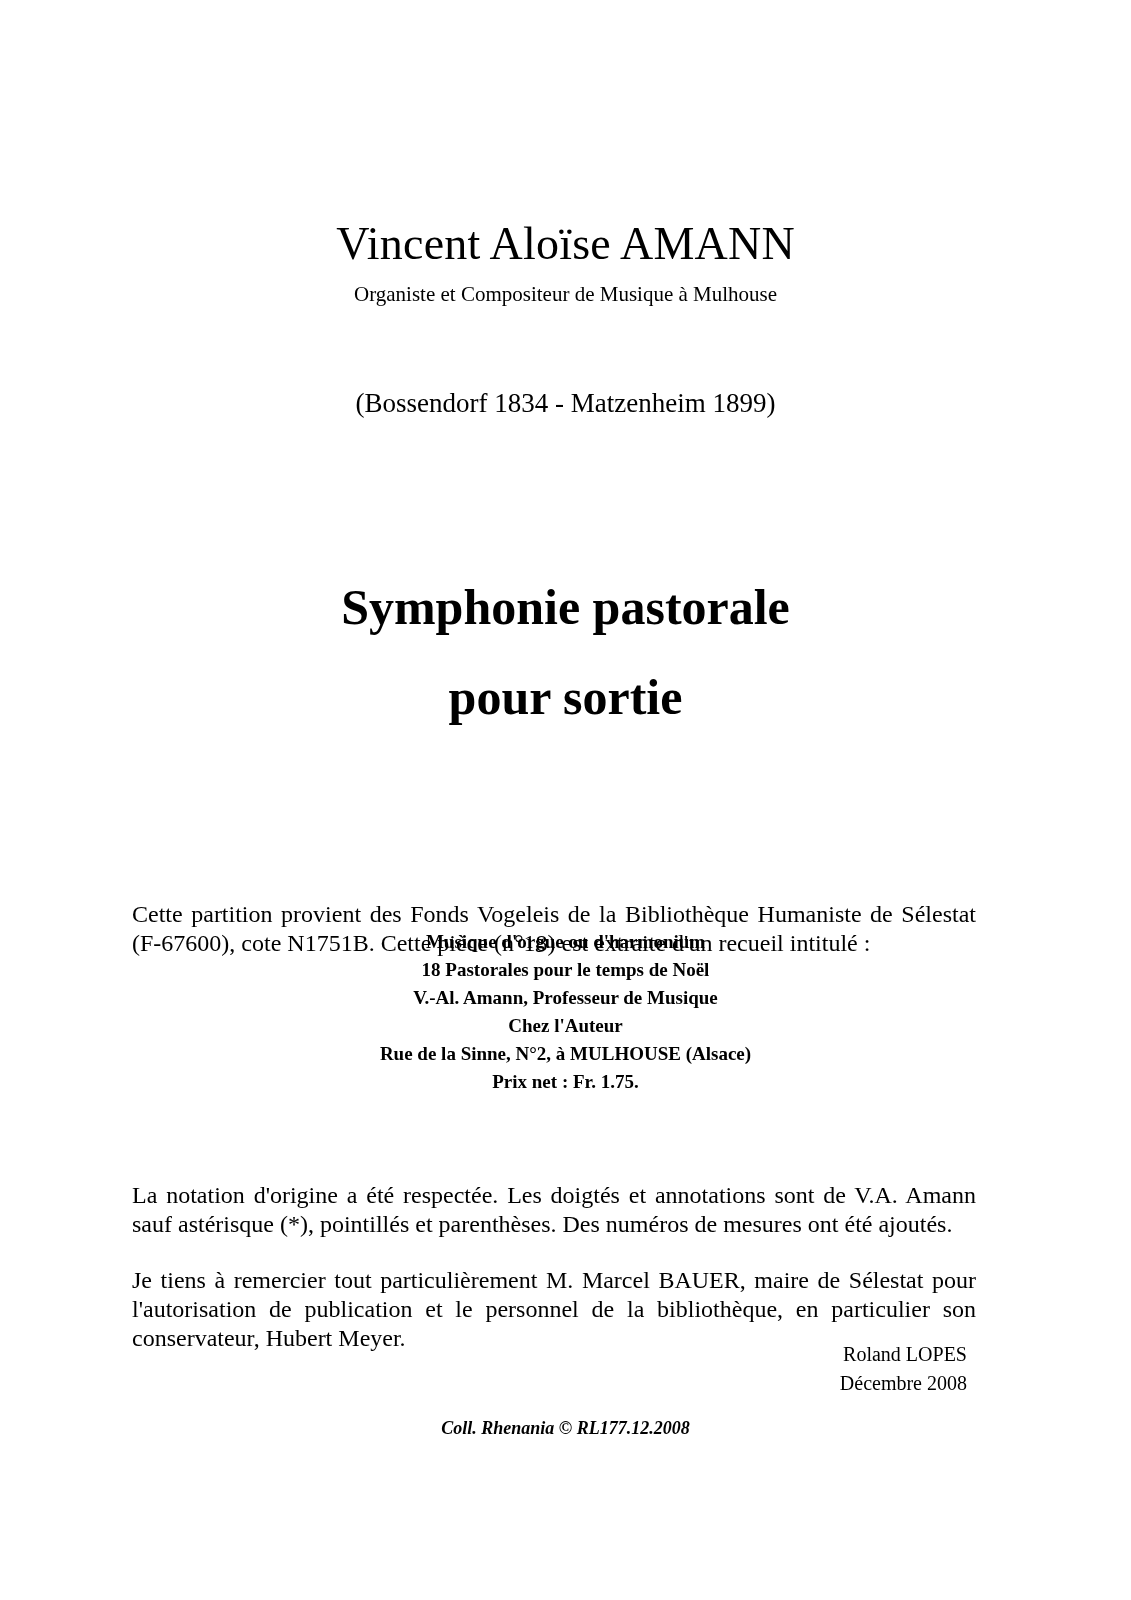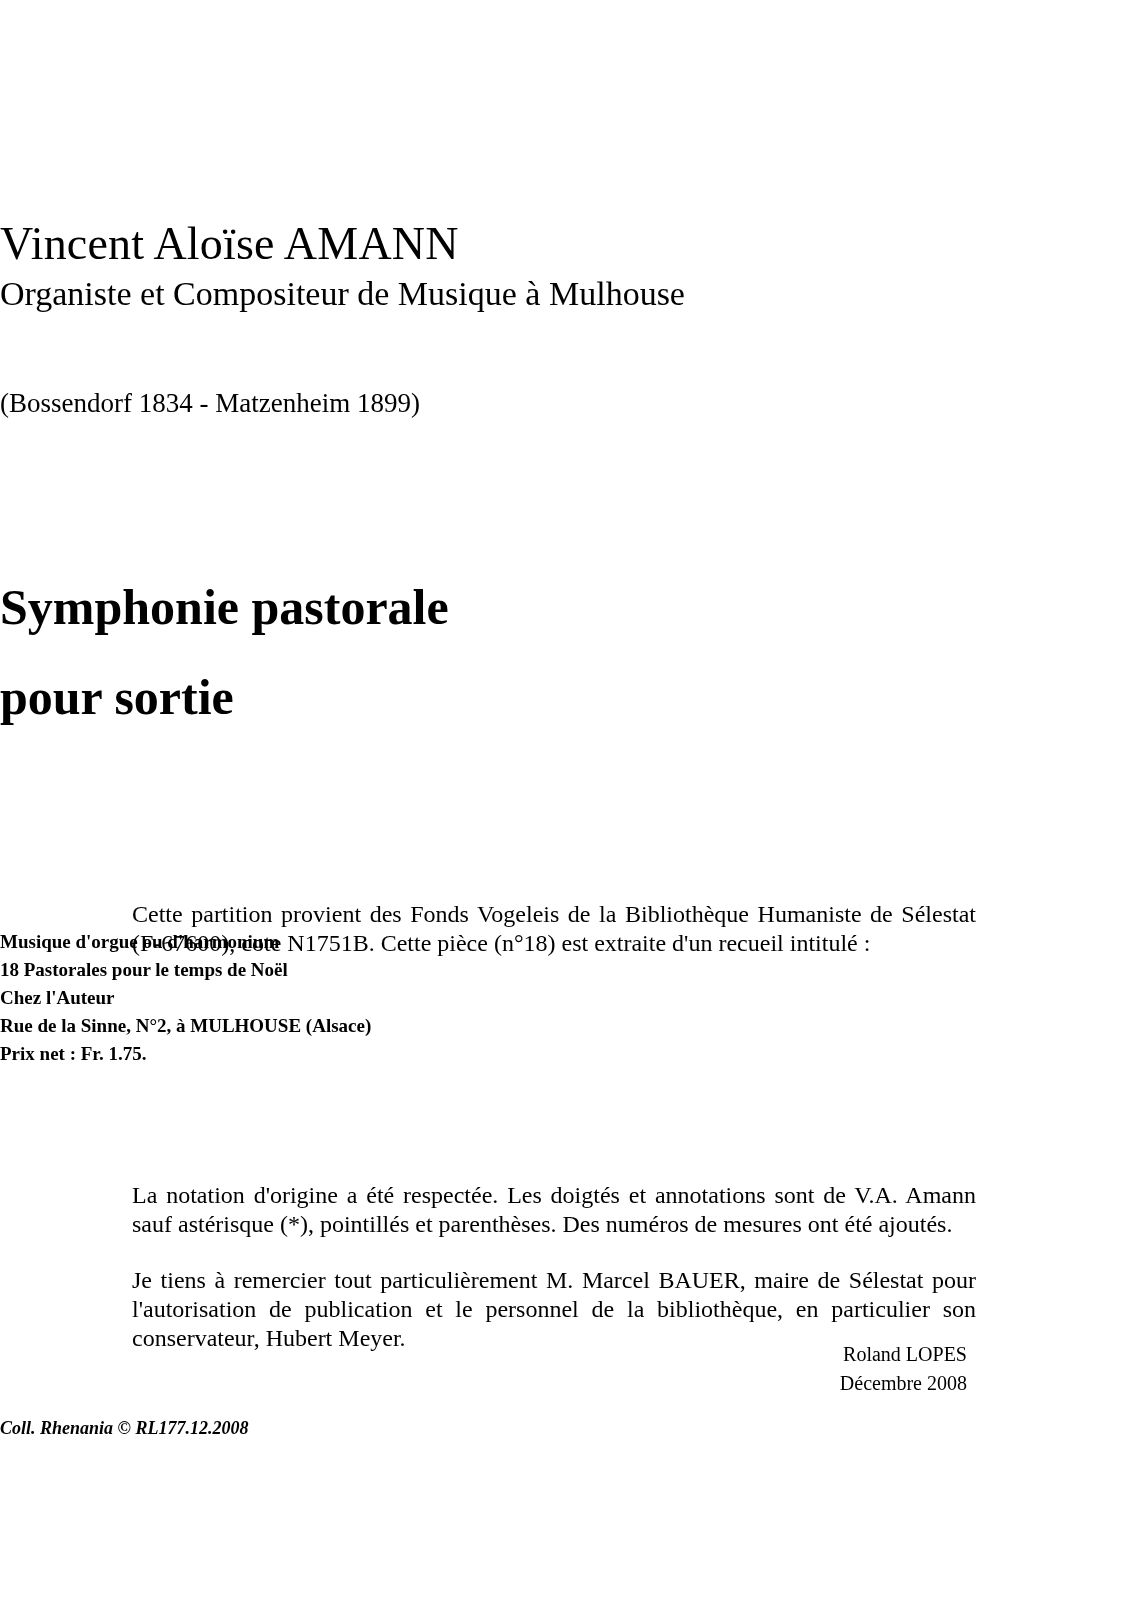--- a/index.html
+++ b/index.html
@@ -9,31 +9,31 @@
     }
     body {
       width: 1131px;
       height: 1600px;
       position: relative;
       overflow: hidden;
       color: #000000;
       font-family: "Liberation Serif", "DejaVu Serif", serif;
     }
     .abs { position: absolute; }
-    .center { left: 0; width: 1131px; white-space: nowrap; }
+    .center { left: 0; width: 1131px; text-align: center; white-space: nowrap; }
 
     .composer {
       top: 214px;
       font-size: 46px;
       line-height: 60px;
       letter-spacing: 0.2px;
     }
     .role {
       top: 276px;
-      font-size: 34px;
+      font-size: 21px;
       line-height: 36px;
     }
     .dates {
       top: 345px;
       font-size: 27px;
       line-height: 36px;
       margin-top: 40px;
     }
     .title {
       top: 562px;
@@ -91,20 +91,21 @@
 <div class="abs center title">
   <span class="line">Symphonie pastorale</span>
   <span class="line">pour sortie</span>
 </div>
 
 <div class="abs para para1">Cette partition provient des Fonds Vogeleis de la Bibliothèque Humaniste de Sélestat (F-67600), cote N1751B. Cette pièce (n°18) est extraite d'un recueil intitulé :</div>
 
 <div class="abs center source">
   <span class="line">Musique d'orgue ou d'harmonium</span>
   <span class="line">18 Pastorales pour le temps de Noël</span>
+  <span class="line">V.-Al. Amann, Professeur de Musique</span>
   <span class="line">Chez l'Auteur</span>
   <span class="line">Rue de la Sinne, N°2, à MULHOUSE (Alsace)</span>
   <span class="line">Prix net : Fr. 1.75.</span>
 </div>
 
 <div class="abs para para2">La notation d'origine a été respectée. Les doigtés et annotations sont de V.A. Amann sauf astérisque (*), pointillés et parenthèses. Des numéros de mesures ont été ajoutés.</div>
 
 <div class="abs para para3">Je tiens à remercier tout particulièrement M. Marcel BAUER, maire de Sélestat pour l'autorisation de publication et le personnel de la bibliothèque, en particulier son conservateur, Hubert Meyer.</div>
 
 <div class="abs signature">

